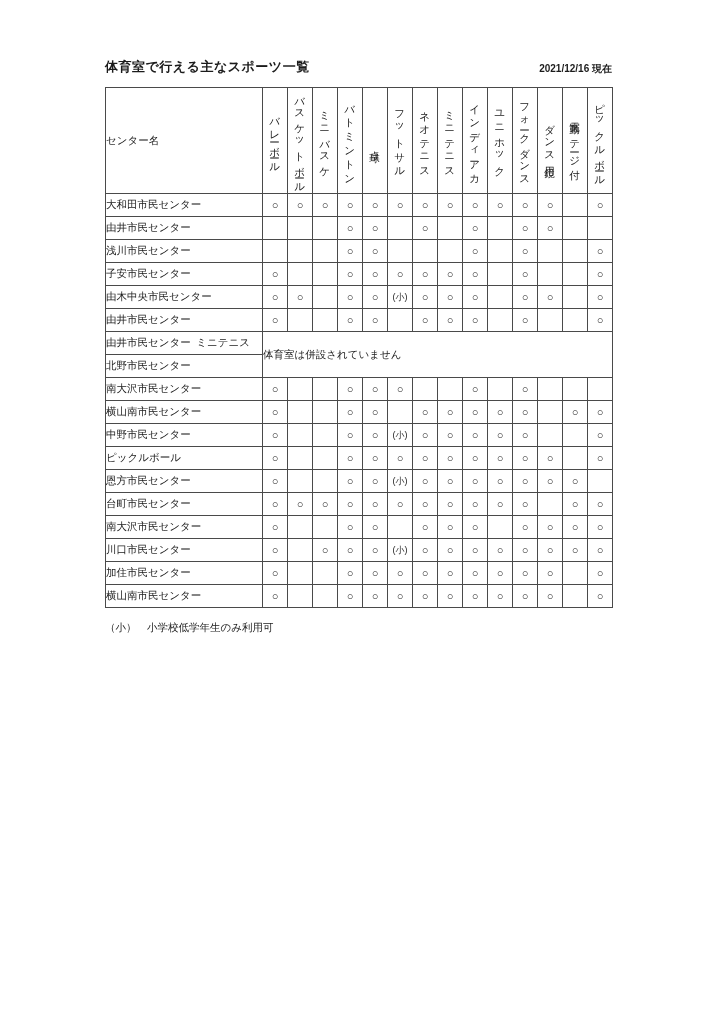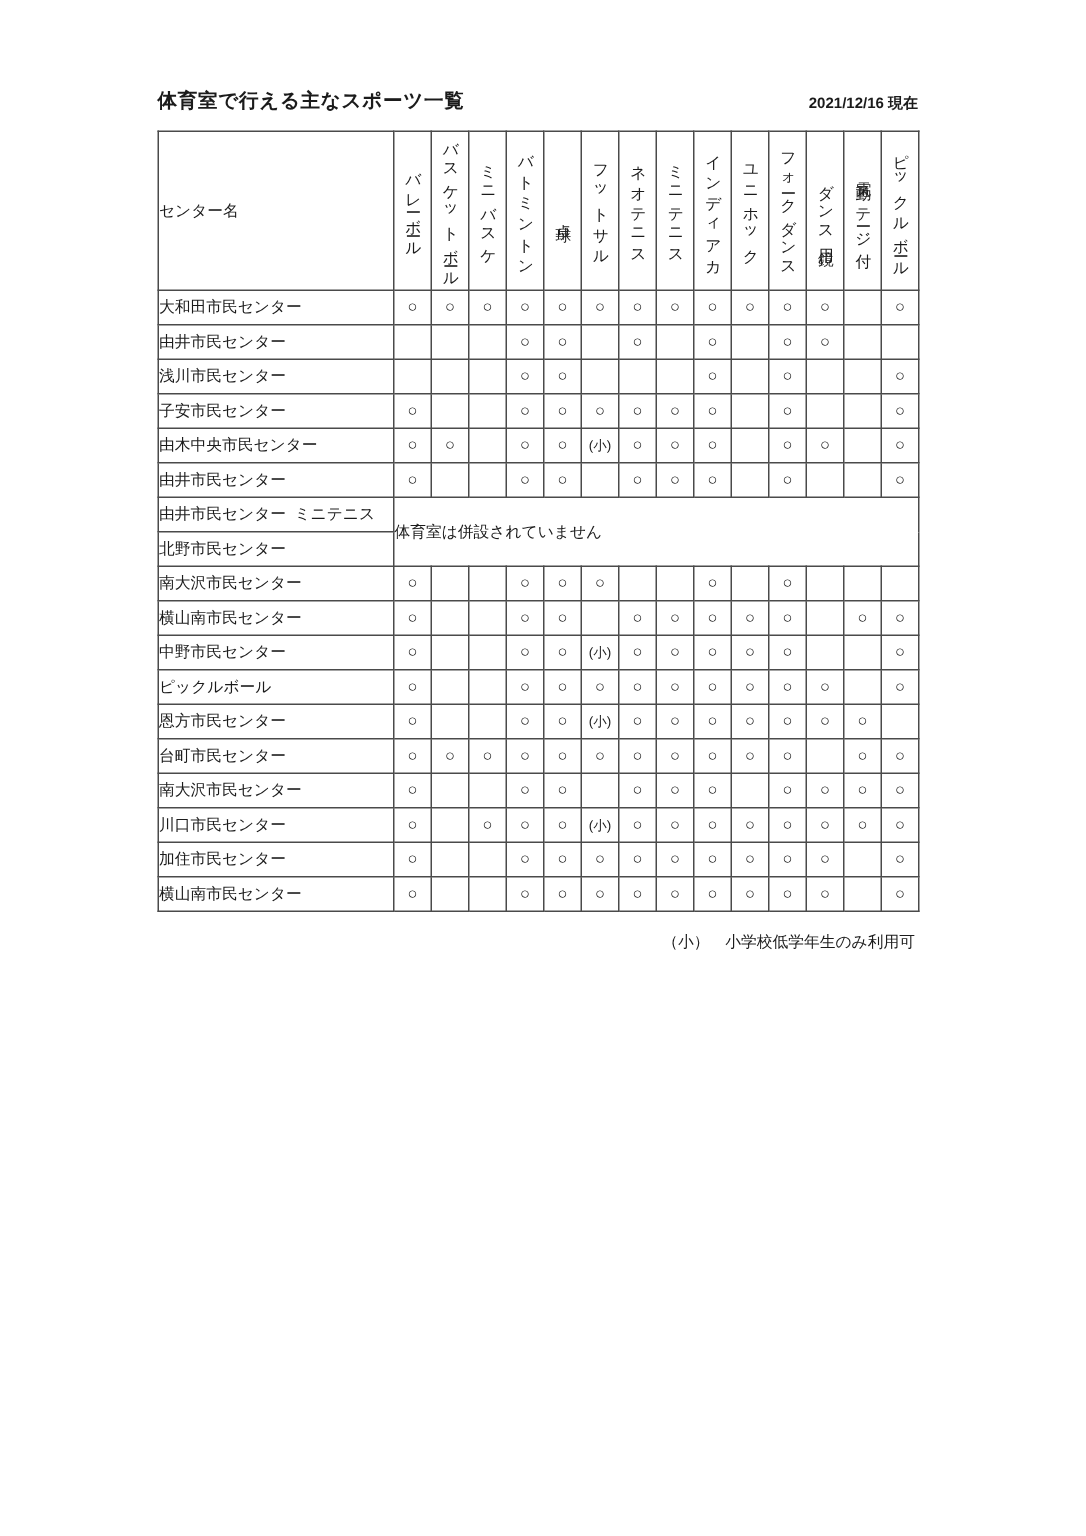--- a/index.html
+++ b/index.html
@@ -84,21 +84,21 @@
     font-size: 11px;
     line-height: 1;
   }
   td.mark-cell.small-mark { font-size: 9px; }
   td.note-cell {
     vertical-align: middle;
     font-size: 10.5px;
   }
   .footnote {
     margin-top: 13px;
-    text-align: right;
+    text-align: left;
     font-size: 10.5px;
     padding-right: 2px;
   }
 </style>
 </head>
 <body>
 
 <div class="sheet">
   <div class="header-line">
     <div class="doc-title">体育室で行える主なスポーツ一覧</div>

